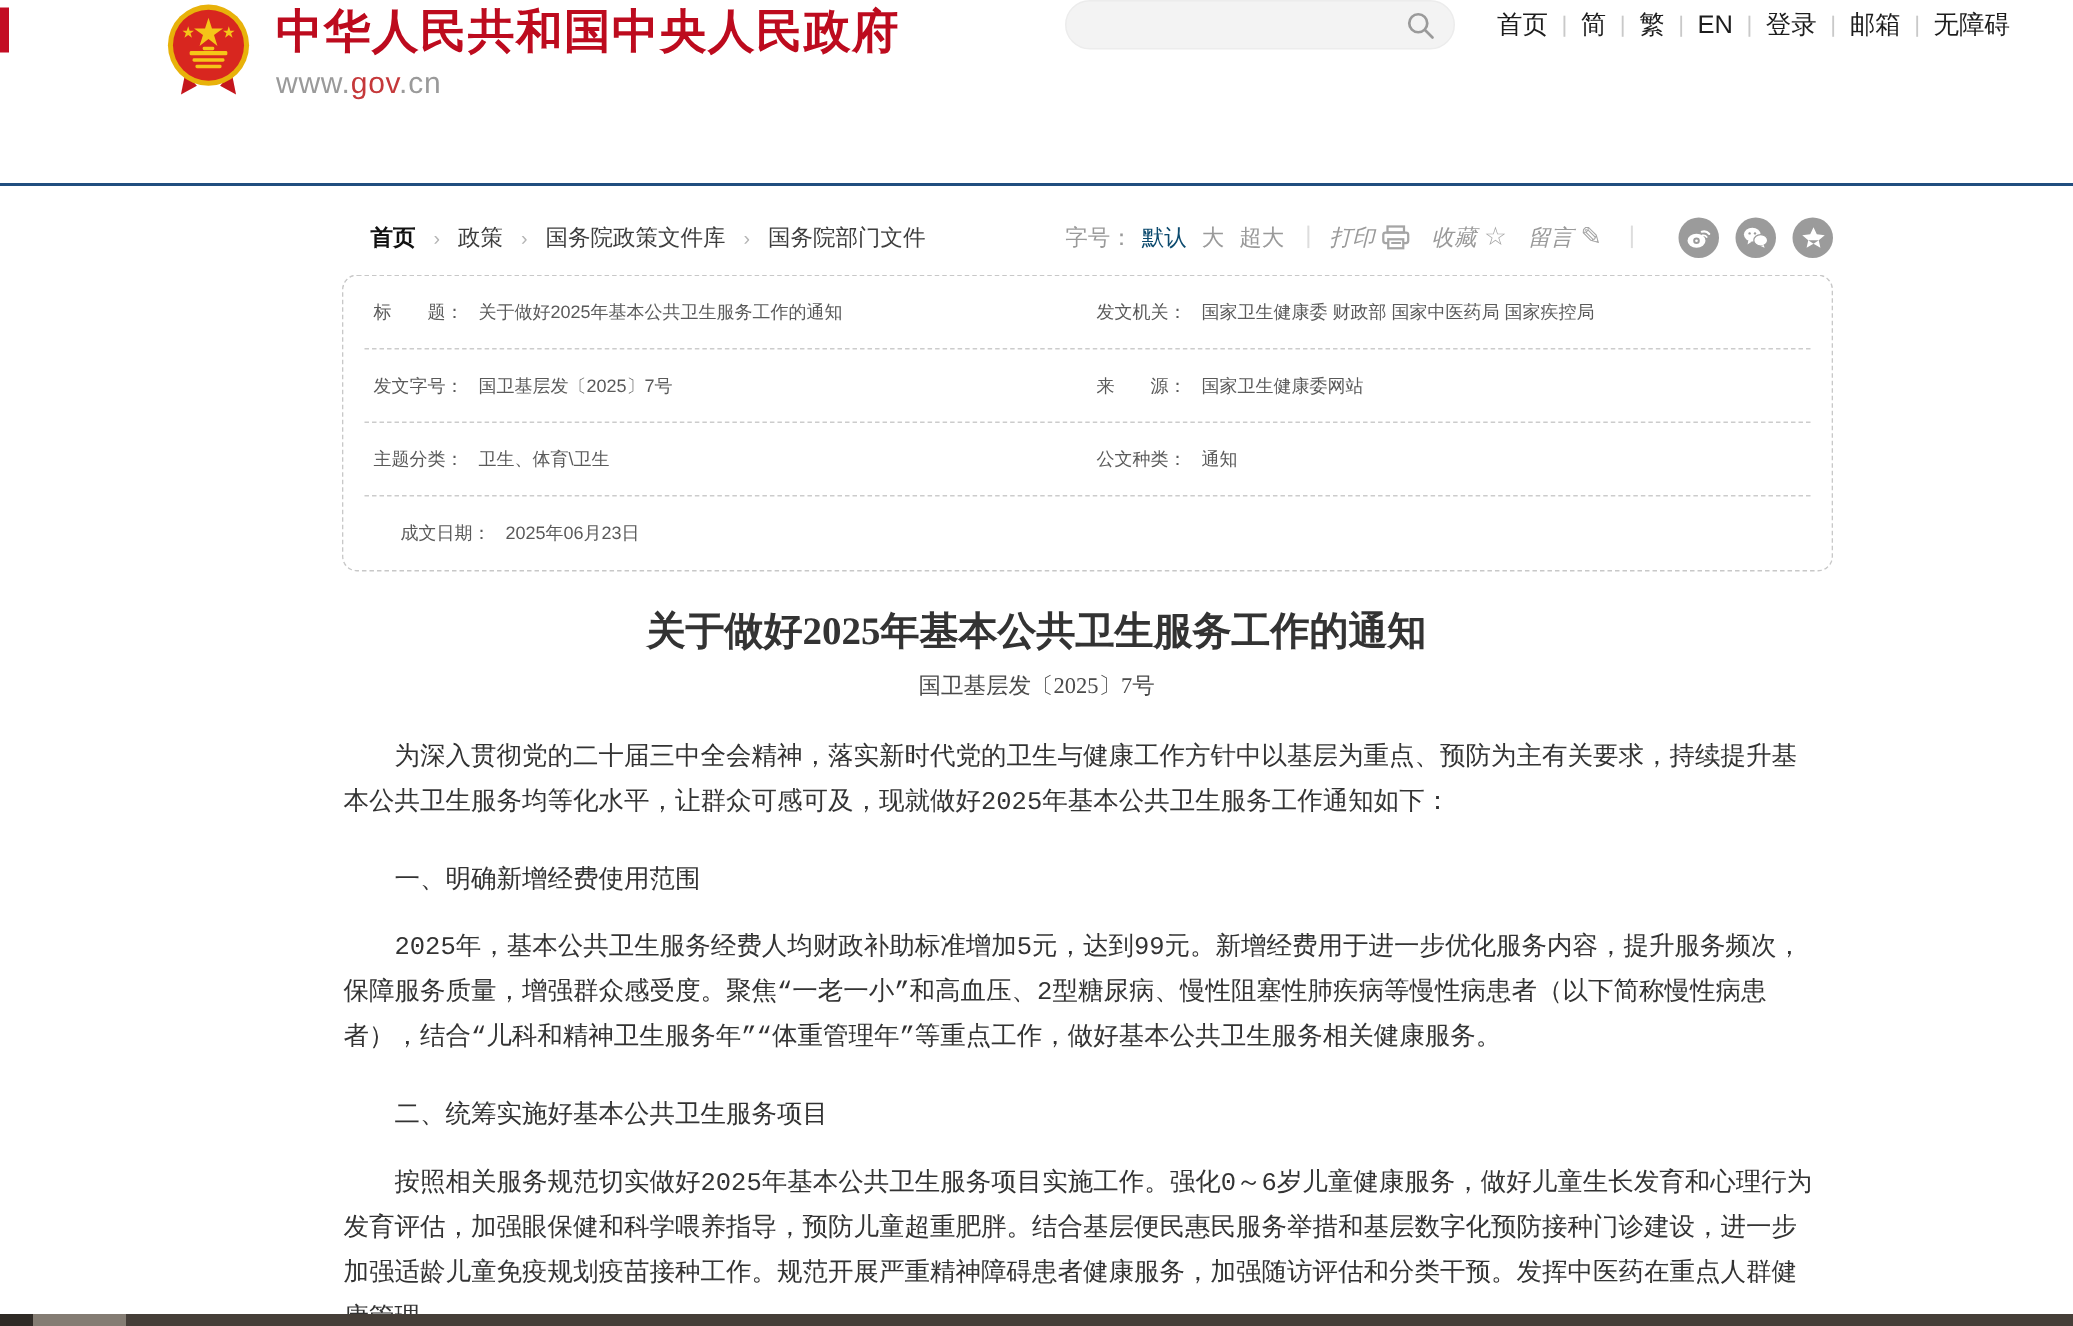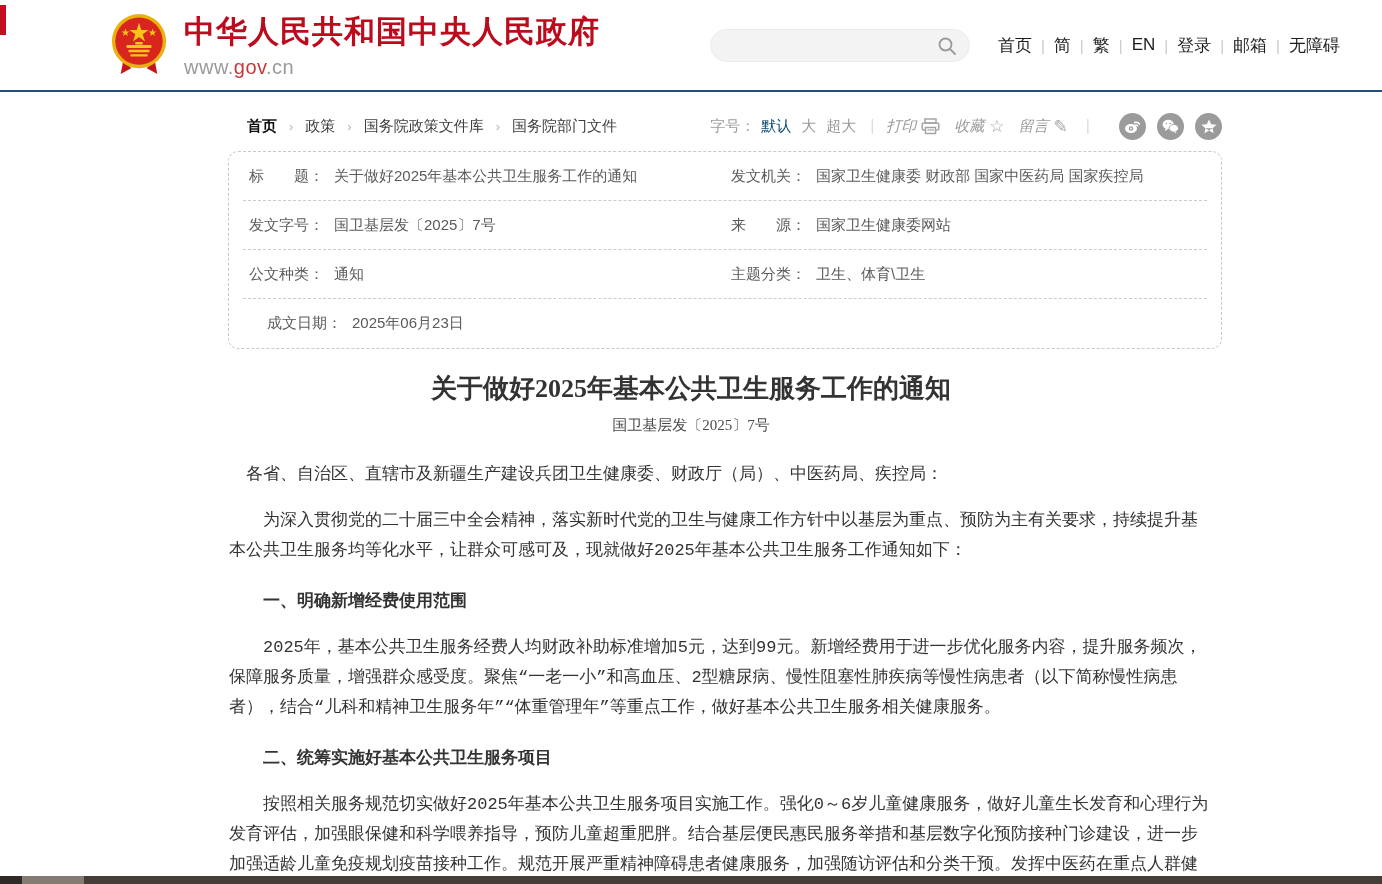--- a/index.html
+++ b/index.html
@@ -4,21 +4,21 @@
 <style>
   * { margin:0; padding:0; box-sizing:border-box; }
   html,body { width:1382px; height:884px; overflow:hidden; background:#fff;
     font-family:"Liberation Sans","DejaVu Sans",sans-serif; }
   .page { position:relative; width:1382px; height:884px; overflow:hidden; }
 
   
   .red-tab { position:absolute; left:0; top:5px; width:6px; height:30px; background:#c30d23; }
 
   
-  .header { height:92px; border-bottom:2px solid #204e7f; display:flex; align-items:center;
+  .header { height:124px; border-bottom:2px solid #204e7f; display:flex; align-items:flex-start;
     padding-left:110px; padding-right:42px; background:#fff; }
   .logo { display:flex; align-items:center; }
   .emblem { width:58px; height:64px; flex:none; }
   .logo-text { margin-left:16px; }
   .site-title { font-size:31px; font-weight:bold; color:#bd0b1e; letter-spacing:1px;
     font-family:"Liberation Sans","DejaVu Sans",sans-serif; }
   .site-url { margin-top:3px; font-size:20px; color:#9a9a9a; letter-spacing:.5px; }
   .site-url .gov { color:#c5383a; }
   .header-right { margin-left:auto; display:flex; align-items:center; }
   .search-box { position:relative; width:260px; height:33px; background:#f3f3f3;
@@ -48,34 +48,34 @@
   .social { display:flex; align-items:center; margin-left:6px; }
   .social .scircle { width:27px; height:27px; border-radius:50%; background:#9b9b9b; margin-left:11px;
     display:flex; align-items:center; justify-content:center; cursor:pointer; }
 
   
   .meta-box { width:994px; margin:9px 0 0 228px; border:1px dashed #c8c8c8; border-radius:10px;
     background:#fff; }
   .meta-row { display:grid; grid-template-columns:1fr 1fr; height:49px; align-items:center;
     border-bottom:1px dashed #ccc; margin:0 14px; }
   .meta-row:last-child { border-bottom:none;margin-left:32px; }
-  .meta-cell { display:flex; align-items:center; font-size:15px; color:#5a5a5a; padding-left:6px;
+  .meta-cell { display:flex; align-items:center; font-size:12px; color:#5a5a5a; padding-left:6px;
     white-space:nowrap; }
   .meta-cell .mlabel { flex:none; margin-right:10px; }
 
   
   .article-title { margin-top:22px; text-align:center; font-size:26px; font-weight:bold; color:#333;
     font-family:"Liberation Serif","DejaVu Serif",serif; }
   .doc-number { margin-top:10px; text-align:center; font-size:15px; color:#4a4a4a;
     font-family:"Liberation Serif","DejaVu Serif",serif; }
   .article-body { width:982px; margin:24px 0 0 229px; font-size:17px; line-height:30px; color:#333; }
   .article-body .blk { margin-bottom:17px; }
   .blk.salutation { text-indent:1em; }
   .blk.paragraph { text-indent:2em;font-family:Liberation Mono, monospace; }
-  .blk.heading { text-indent:2em; font-weight:bold; margin-top:20px; }
+  .blk.heading { text-indent:2em; font-weight:normal; margin-top:20px; }
 
   
   .bottom-bar { position:absolute; left:0; bottom:0; width:1382px; height:8px; background:#453e38; }
   .bottom-bar .corner { position:absolute; left:0; top:0; width:22px; height:8px; background:#2f2a26; }
   .bottom-bar .thumb { position:absolute; left:22px; top:0; width:62px; height:8px; background:#847c73; }
 </style>
 </head>
 <body>
 
 <div class="page">
@@ -209,41 +209,40 @@
           <span class="mlabel">发文字号：</span>
           <span class="mvalue">国卫基层发〔2025〕7号</span>
         </div>
         <div class="meta-cell">
           <span class="mlabel">来　　源：</span>
           <span class="mvalue">国家卫生健康委网站</span>
         </div>
       </div>
       <div class="meta-row">
         <div class="meta-cell">
+          <span class="mlabel">主题分类：</span>
+          <span class="mvalue">卫生、体育\卫生</span>
+        </div>
+        <div class="meta-cell">
           <span class="mlabel">公文种类：</span>
           <span class="mvalue">通知</span>
-        </div>
-        <div class="meta-cell">
-          <span class="mlabel">主题分类：</span>
-          <span class="mvalue">卫生、体育\卫生</span>
         </div>
       </div>
       <div class="meta-row">
         <div class="meta-cell">
           <span class="mlabel">成文日期：</span>
           <span class="mvalue">2025年06月23日</span>
         </div>
         <div class="meta-cell"></div>
       </div>
     </div>
 
   <h1 class="article-title">关于做好2025年基本公共卫生服务工作的通知</h1>
   <div class="doc-number">国卫基层发〔2025〕7号</div>
   <div class="article-body">
-      <p class="blk salutation">各省、自治区、直辖市及新疆生产建设兵团卫生健康委、财政厅（局）、中医药局、疾控局：</p>
       <p class="blk paragraph">为深入贯彻党的二十届三中全会精神，落实新时代党的卫生与健康工作方针中以基层为重点、预防为主有关要求，持续提升基本公共卫生服务均等化水平，让群众可感可及，现就做好2025年基本公共卫生服务工作通知如下：</p>
       <p class="blk heading">一、明确新增经费使用范围</p>
       <p class="blk paragraph">2025年，基本公共卫生服务经费人均财政补助标准增加5元，达到99元。新增经费用于进一步优化服务内容，提升服务频次，保障服务质量，增强群众感受度。聚焦“一老一小”和高血压、2型糖尿病、慢性阻塞性肺疾病等慢性病患者（以下简称慢性病患者），结合“儿科和精神卫生服务年”“体重管理年”等重点工作，做好基本公共卫生服务相关健康服务。</p>
       <p class="blk heading">二、统筹实施好基本公共卫生服务项目</p>
       <p class="blk paragraph">按照相关服务规范切实做好2025年基本公共卫生服务项目实施工作。强化0～6岁儿童健康服务，做好儿童生长发育和心理行为发育评估，加强眼保健和科学喂养指导，预防儿童超重肥胖。结合基层便民惠民服务举措和基层数字化预防接种门诊建设，进一步加强适龄儿童免疫规划疫苗接种工作。规范开展严重精神障碍患者健康服务，加强随访评估和分类干预。发挥中医药在重点人群健康管理</p>
     </div>
 
   <div class="bottom-bar">
     <div class="corner"></div>
     <div class="thumb"></div>

